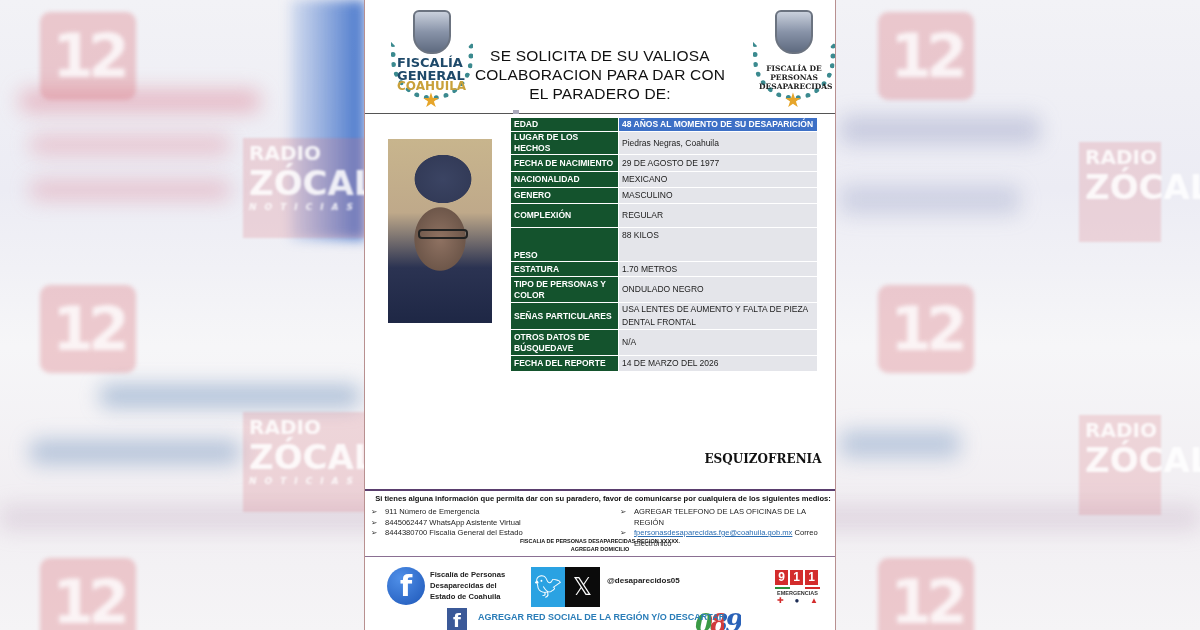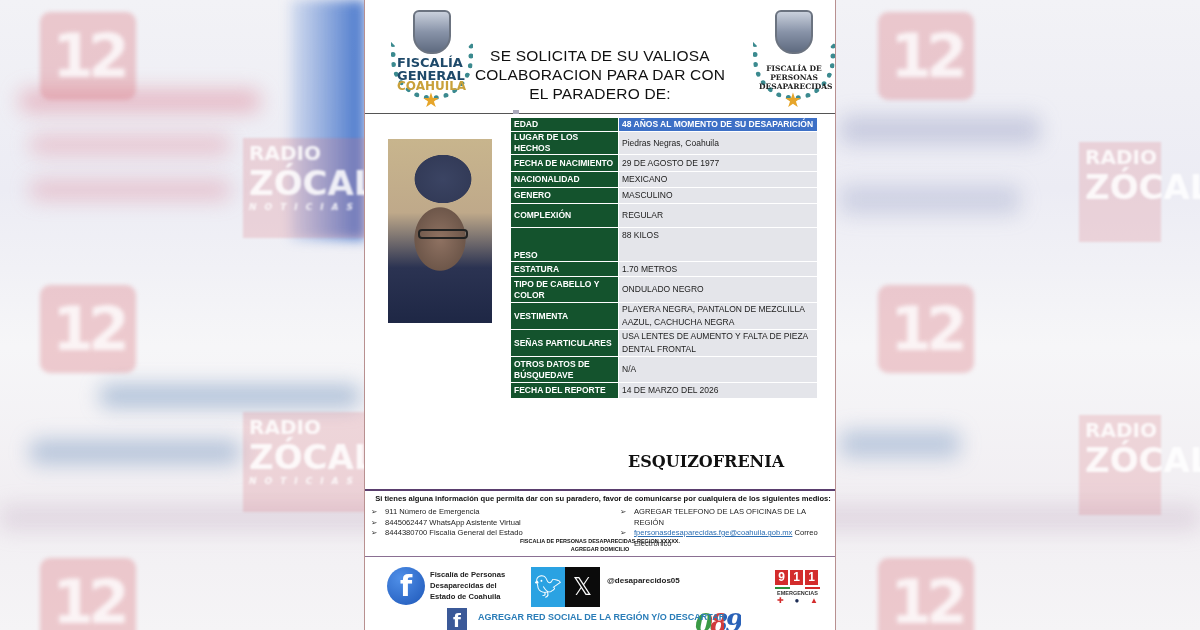--- a/index.html
+++ b/index.html
@@ -93,22 +93,22 @@
   .table {
     position: absolute; left: 145px; top: 117px; width: 308px;
     border-collapse: collapse; font-size: 8.5px;
   }
   .table td { border: 1px solid #ffffff; padding: 0 3px; vertical-align: middle; }
   .table td.k { width: 108px; background: #14532d; color: #fff; font-weight: 700; line-height: 11px; }
   .table td.v { background: #e4e5ea; color: #222; text-align: left; line-height: 13px; }
   .table tr.head td.v { background: #3d70c6; color: #fff; font-weight: 700; }
 
   .diag {
-    position: absolute; left: 200px; top: 452px; width: 270px; text-align: left;
-    font-family: "DejaVu Serif", serif; font-weight: 700; font-size: 16px; color: #111;
+    position: absolute; left: 200px; top: 452px; width: 270px; text-align: center;
+    font-family: "DejaVu Serif", serif; font-weight: 700; font-size: 12px; color: #111;
   }
   .divider { position: absolute; left: 0; width: 470px; height: 2px; background: #5a3e6e; }
 
   
   .contact-head {
     position: absolute; left: 8px; top: 494px; width: 460px; text-align: center;
     font-size: 7.6px; font-weight: 700; color: #111;
   }
   .contact-col { position: absolute; top: 507px; font-size: 7.6px; line-height: 10.5px; color: #222; }
   .contact-col.left { left: 6px; width: 220px; }
@@ -271,26 +271,22 @@
     </tr>
     <tr style="height:34px">
       <td class="k" style="vertical-align:bottom;">PESO</td>
       <td class="v" style="vertical-align:top;padding-top:1px">88 KILOS</td>
     </tr>
     <tr style="height:15px">
       <td class="k">ESTATURA</td>
       <td class="v">1.70 METROS</td>
     </tr>
     <tr style="height:26px">
-      <td class="k">TIPO DE CABELLO Y COLOR</td>
+      <td class="k">TIPO DE PERSONAS Y COLOR</td>
       <td class="v">ONDULADO NEGRO</td>
-    </tr>
-    <tr style="height:26px">
-      <td class="k">VESTIMENTA</td>
-      <td class="v">PLAYERA NEGRA, PANTALON  DE MEZCLILLA AAZUL, CACHUCHA NEGRA</td>
     </tr>
     <tr style="height:26px">
       <td class="k">SEÑAS PARTICULARES</td>
       <td class="v">USA LENTES DE AUMENTO Y FALTA DE PIEZA DENTAL FRONTAL</td>
     </tr>
     <tr style="height:26px">
       <td class="k">OTROS DATOS DE BÚSQUEDAVE</td>
       <td class="v">N/A</td>
     </tr>
     <tr style="height:16px">

